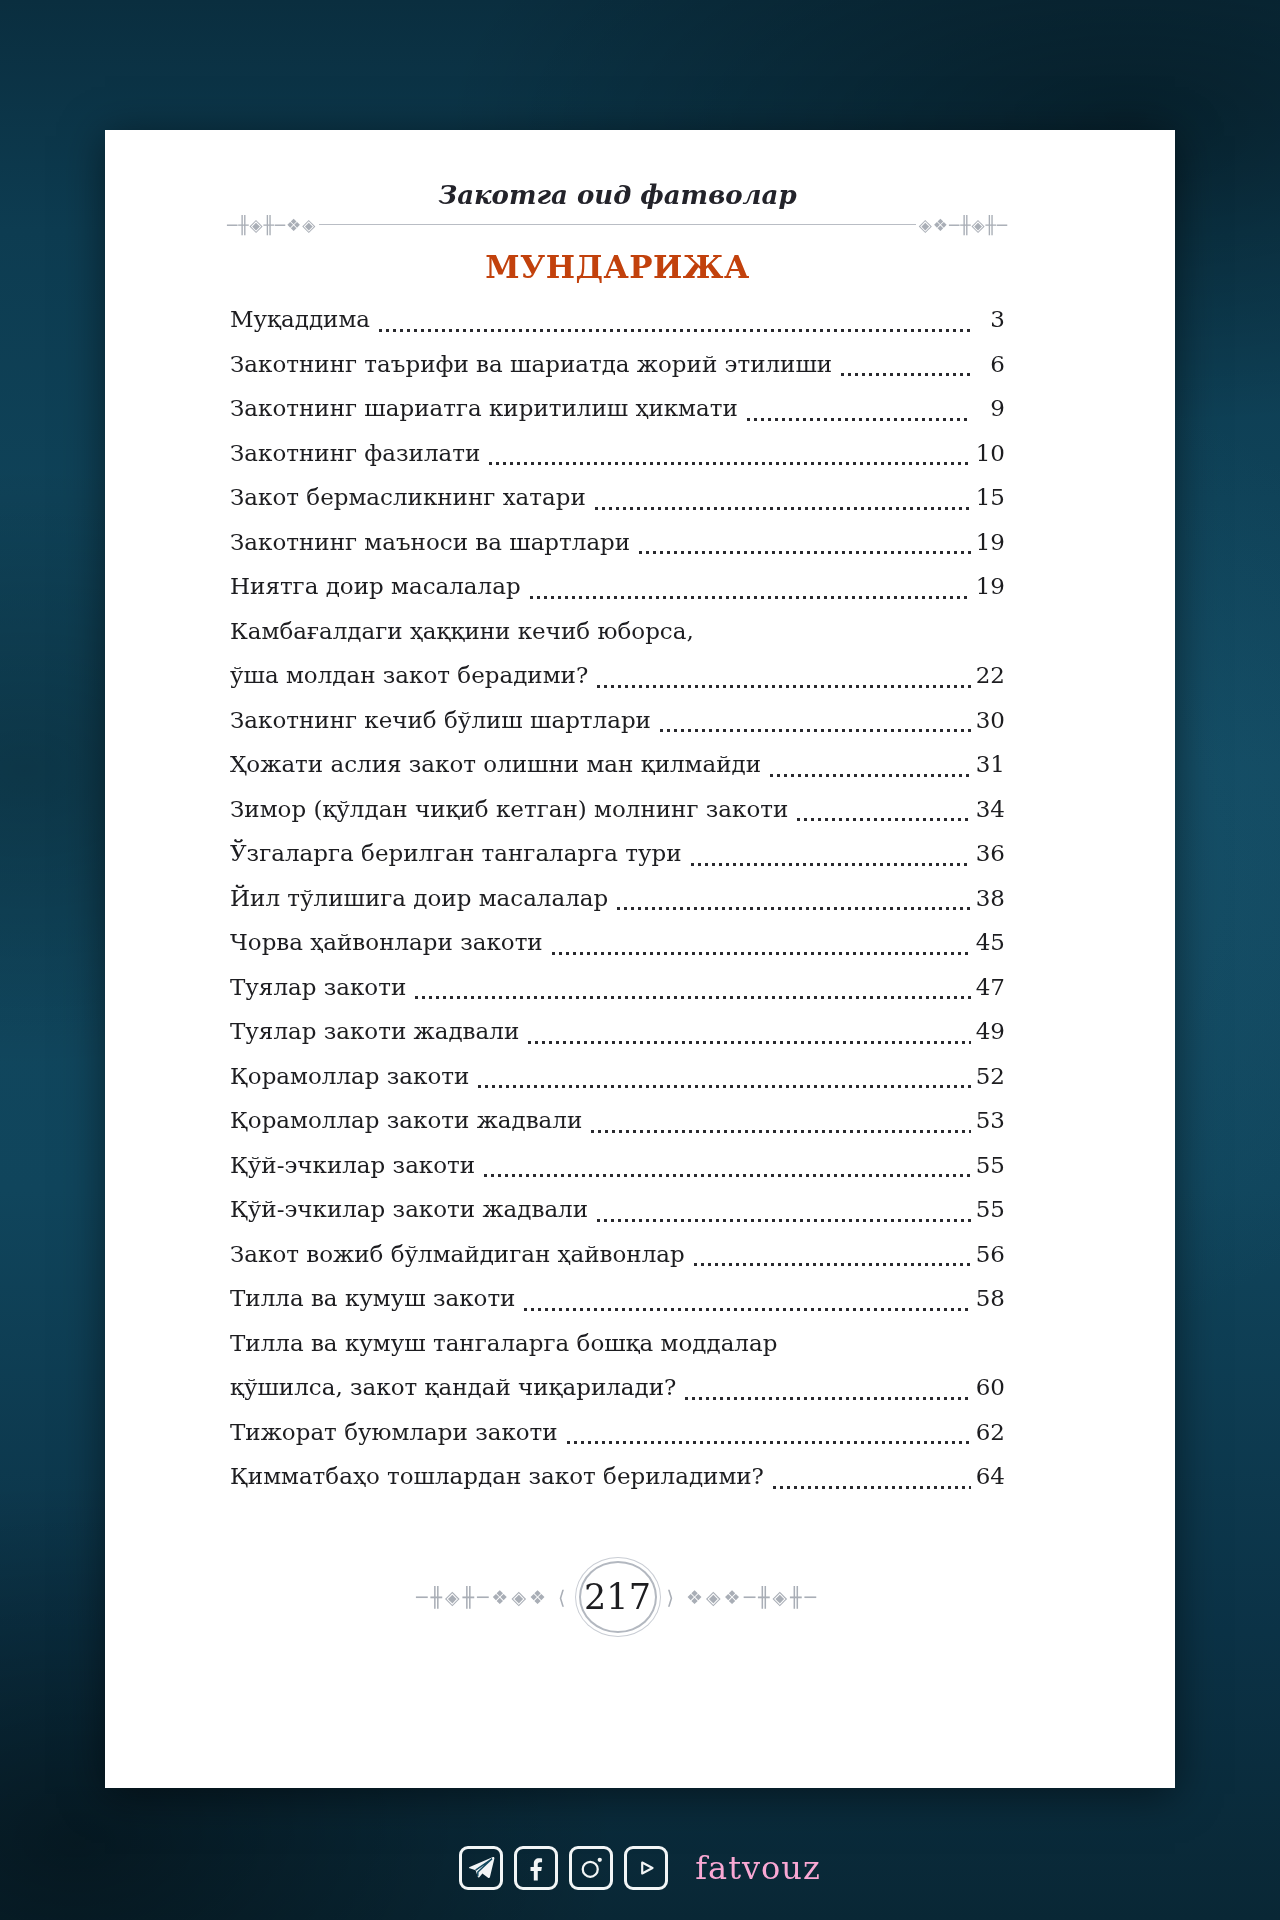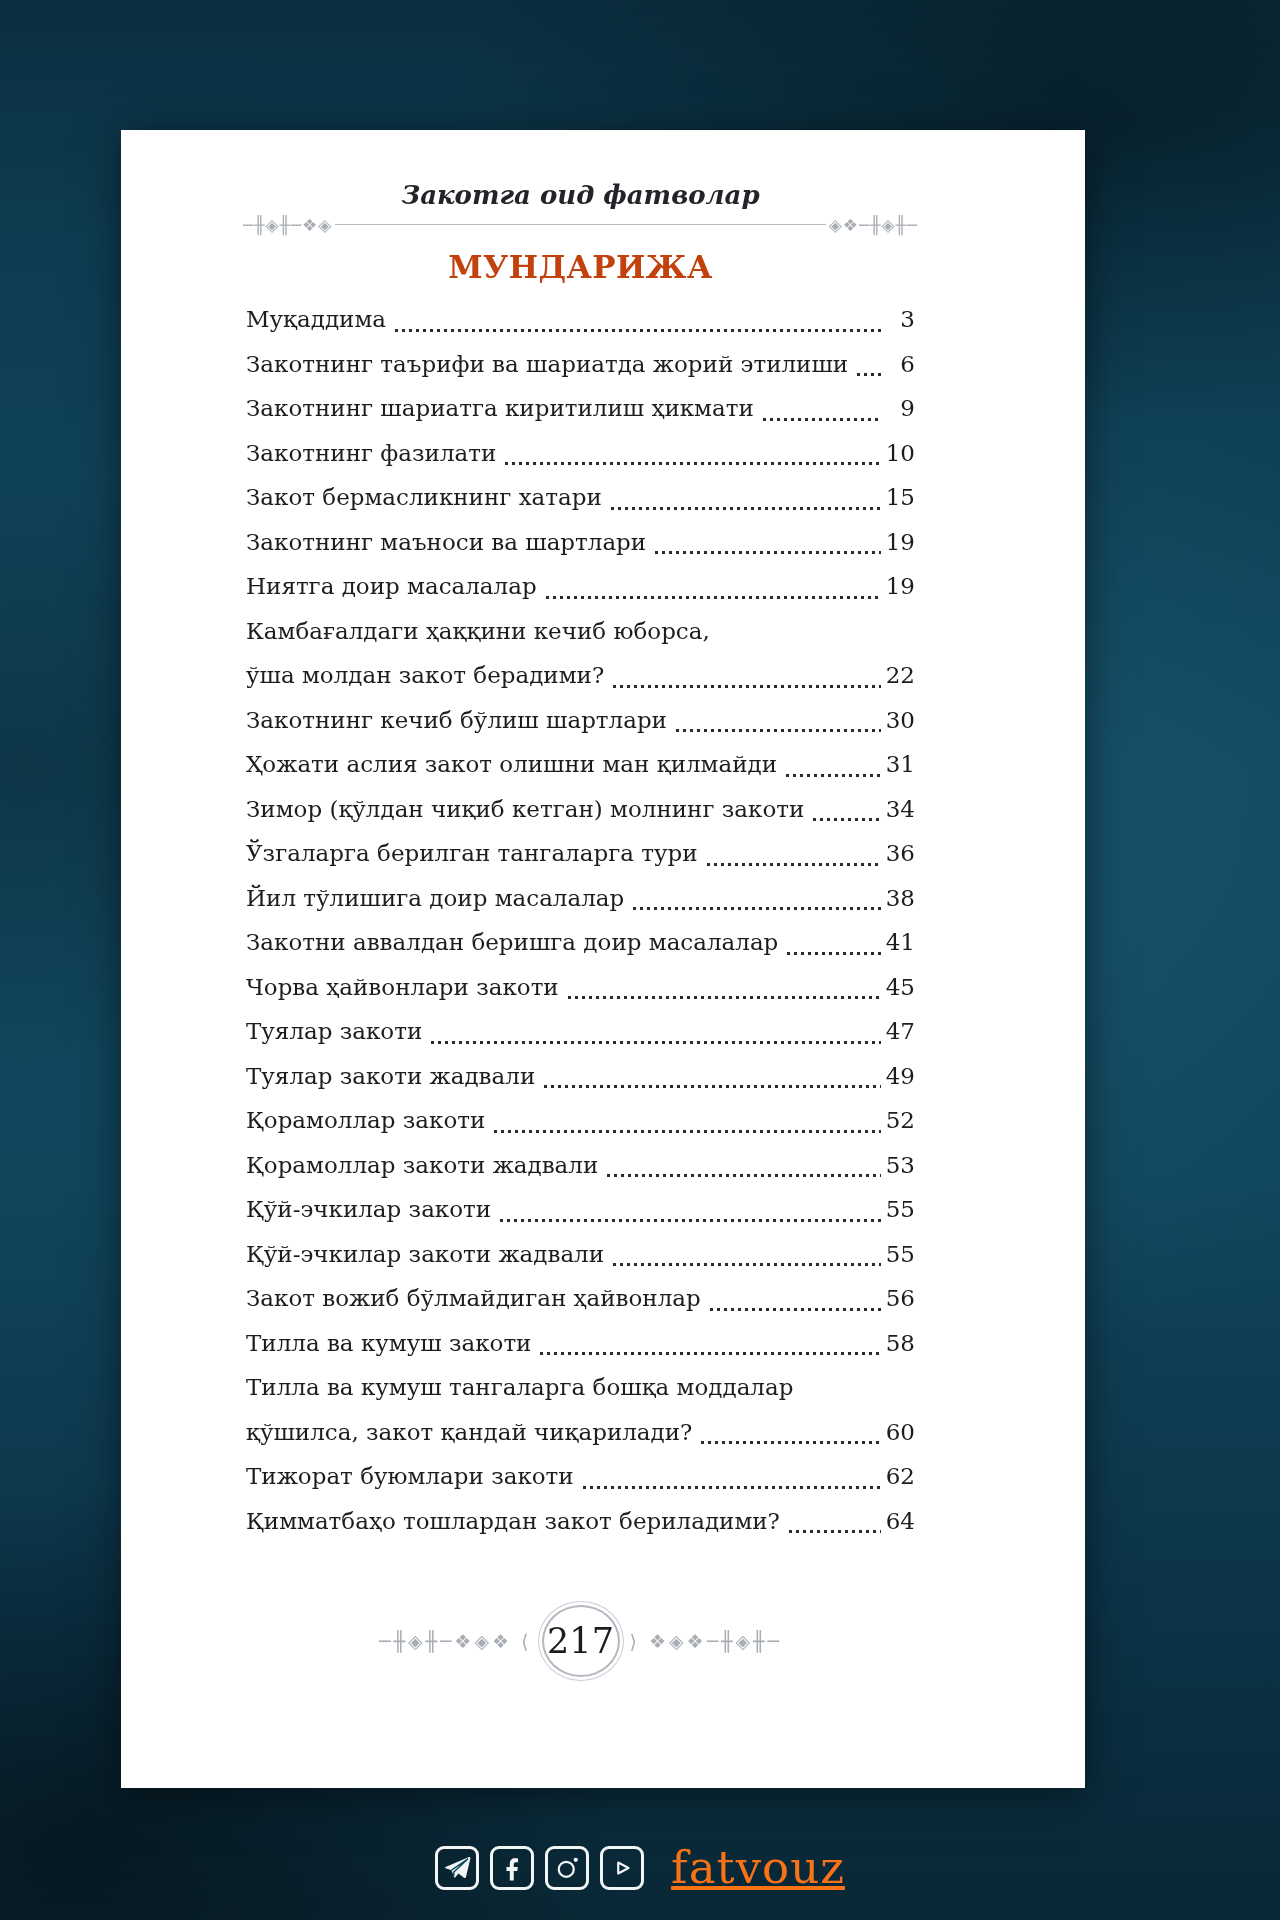--- a/index.html
+++ b/index.html
@@ -8,21 +8,21 @@
     font-family:"DejaVu Serif","Liberation Serif",serif;
     background-color:#0e3f54;
     background-image:
       radial-gradient(1100px 500px at 88% 6%, rgba(0,0,0,0.38), transparent 62%),
       radial-gradient(900px 600px at 6% 96%, rgba(0,0,0,0.42), transparent 60%),
       radial-gradient(700px 500px at 2% 40%, rgba(0,0,0,0.25), transparent 60%),
       radial-gradient(1000px 800px at 68% 45%, rgba(47,118,148,0.28), transparent 65%),
       linear-gradient(180deg,#0a2e3f 0%,#0d3c51 12%,#11485f 40%,#10455c 62%,#0b3246 85%,#092735 100%);
   }
   .page{
-    position:absolute;left:121px;top:130px;width:964px;height:1658px;
+    position:absolute;left:105px;top:130px;width:1070px;height:1658px;
     background:#ffffff;box-shadow:0 6px 40px rgba(0,0,0,0.5);
     box-sizing:border-box;padding:50px 170px 0 125px;color:#1d1d20;
   }
   .running-head{ text-align:center; }
   .running-title{
     font-style:italic;font-weight:bold;font-size:26px;line-height:30px;color:#23232a;
   }
   .head-rule{position:relative;height:1px;background:#b9bdc4;margin-top:14px;}
   .orn{
     position:absolute;top:50%;transform:translateY(-50%);
@@ -59,22 +59,22 @@
   }
   .bottom-bar{
     position:absolute;left:0;top:1846px;width:1280px;
     display:flex;align-items:center;justify-content:center;gap:11px;
   }
   .icon-box{
     width:44px;height:44px;border:3px solid #f2f5f6;border-radius:9px;
     display:flex;align-items:center;justify-content:center;box-sizing:border-box;
   }
   .brand{
-    margin-left:16px;color:#f97316;font-size:45px;line-height:44px;
-    font-family:"DejaVu Serif","Liberation Serif",serif;letter-spacing:1px;text-decoration:underline;
+    margin-left:16px;color:#f9a8d4;font-size:32px;line-height:44px;
+    font-family:"DejaVu Serif","Liberation Serif",serif;letter-spacing:1px;
   }
 </style>
 </head>
 <body>
 
 <div class="page">
 
   <div class="running-head">
     <div class="running-title">Закотга оид фатволар</div>
     <div class="head-rule">
@@ -175,27 +175,20 @@
       </div>
       <div class="toc-entry">
         <div class="toc-line">
           <span class="toc-label">Йил тўлишига доир масалалар</span>
           <span class="toc-leader"></span>
           <span class="toc-page">38</span>
         </div>
       </div>
       <div class="toc-entry">
         <div class="toc-line">
-          <span class="toc-label">Закотни аввалдан беришга доир масалалар</span>
-          <span class="toc-leader"></span>
-          <span class="toc-page">41</span>
-        </div>
-      </div>
-      <div class="toc-entry">
-        <div class="toc-line">
           <span class="toc-label">Чорва ҳайвонлари закоти</span>
           <span class="toc-leader"></span>
           <span class="toc-page">45</span>
         </div>
       </div>
       <div class="toc-entry">
         <div class="toc-line">
           <span class="toc-label">Туялар закоти</span>
           <span class="toc-leader"></span>
           <span class="toc-page">47</span>

